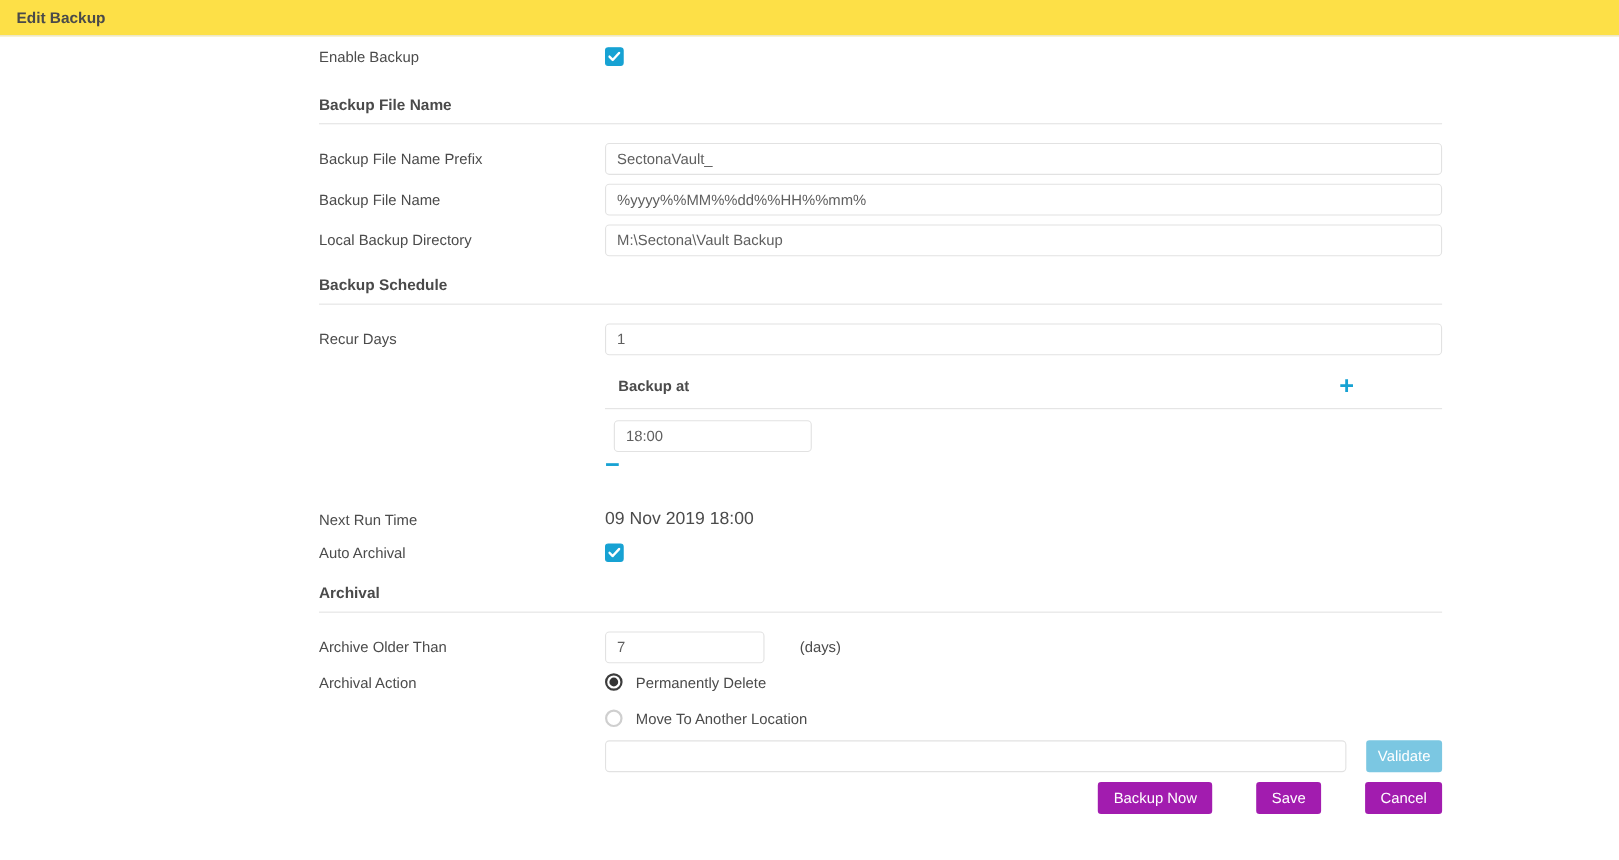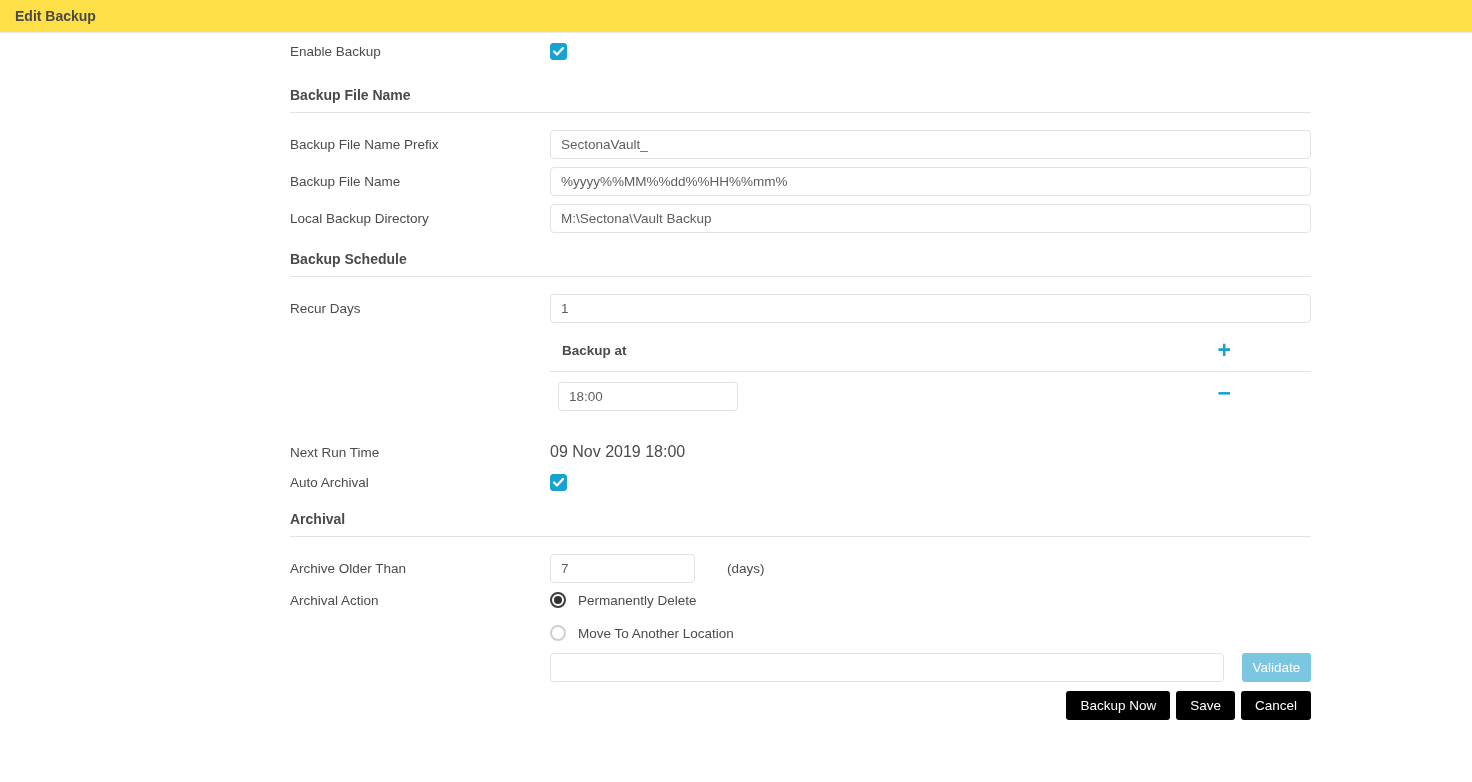--- a/index.html
+++ b/index.html
@@ -30,21 +30,21 @@
   .checkbox svg { display:none; }
   .checkbox.on svg { display:block; }
 
   .subblock { flex:1; }
   .subblock-head { display:flex; align-items:center; justify-content:space-between;
     padding:6px 0 12px 12px; border-bottom:1px solid #e3e3e3; }
   .subblock-head .sub-title { font-size:13.5px; font-weight:bold; color:#4b4b4b; }
   .icon-btn { color:#17a2d3; font-size:23px; font-weight:bold; line-height:18px;
     cursor:pointer; margin-right:80px; user-select:none; }
   .subblock-row { display:flex; align-items:flex-start; justify-content:space-between;
-    margin-top:10px; }
+    margin-top:10px;flex-direction:column; }
   .time-input { width:180px; margin-left:8px; }
   .icon-btn.minus { margin-top:2px; }
 
   .static-value { font-size:16px; color:#4b4b4b; }
 
   .radio-stack { display:flex; flex-direction:column; gap:17px; }
   .radio-row { display:flex; align-items:center; gap:12px; cursor:pointer; }
   .radio { width:16px; height:16px; border-radius:50%; border:2px solid #cfcfcf;
     background:#fff; display:inline-flex; align-items:center; justify-content:center; }
   .radio.on { border-color:#3c3c3c; }
@@ -54,21 +54,21 @@
 
   .days-input { width:145px; }
   .days-suffix { font-size:13.5px; color:#4b4b4b; margin-left:32px; }
 
   .validate-row { display:flex; align-items:center; }
   .disabled-input { flex:0 0 674px; background:#ededed; border-color:#e2e2e2; }
   .btn { border:none; border-radius:3px; color:#fff; font-size:13.5px;
     font-family:"Liberation Sans", sans-serif; height:29px; padding:0 14px;
     cursor:pointer; }
   .btn-validate { background:#7bc7e2; margin-left:18px; width:69px; padding:0; }
-  .btn-primary { background:#000000; }
+  .btn-primary { background:#a21caf;margin-left:34px; }
   .actions { display:flex; justify-content:flex-end; gap:6px; }
 
   
   .mt-enable { margin-top:10px; }
   .mt-section1 { margin-top:27px; }
   .mt-fields { margin-top:17px; display:flex; flex-direction:column; gap:8px; }
   .mt-section2 { margin-top:18px; }
   .mt-recur { margin-top:17px; }
   .mt-backupat { margin-top:12px;align-items:center; }
   .mt-nextrun { margin-top:32px; }

